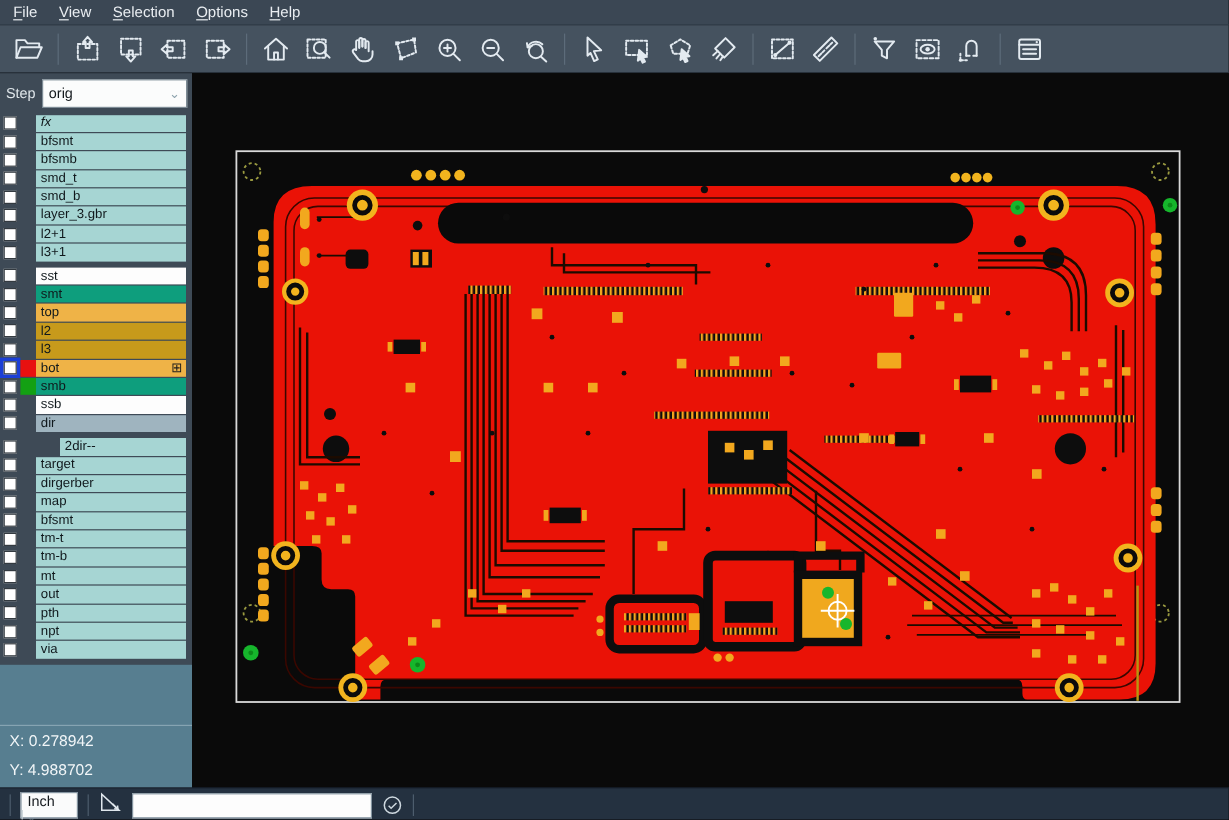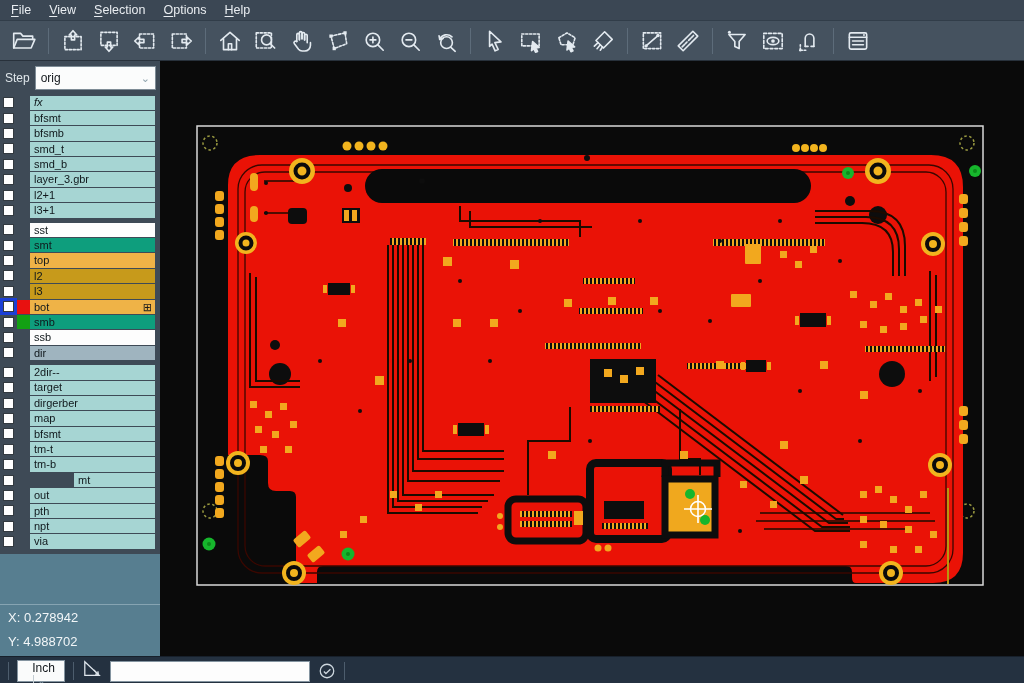--- a/index.html
+++ b/index.html
@@ -62,21 +62,21 @@
   .coord-x{position:absolute;left:8px;top:56px;}
   .coord-y{position:absolute;left:8px;top:80px;}
   
   .bottombar{
     height:28px;background:#243140;display:flex;align-items:center;
     border-top:1px solid #17202b;
   }
   .bb-sep{width:1px;height:18px;background:#4d5d6d;margin:0 8px;}
   .unit-select{
     width:46px;height:20px;background:#fafbfb;border:1px solid #8494a0;
-    display:flex;align-items:center;font-size:12px;color:#13181c;flex-direction:column;
+    display:flex;align-items:flex-start;font-size:12px;color:#13181c;flex-direction:column;
   }
   .unit-select .uv{padding-left:5px;flex:1;}
   .unit-select .chev{color:#7e93a0;font-size:10px;border-left:1px solid #c3ccd2;padding:0 3px;height:100%;display:flex;align-items:center;}
   .tri-icon svg{stroke:#dfe6ec;fill:none;stroke-width:1.4;}
   .cmd-input{
     width:190px;height:19px;background:#fdfdfd;border:1px solid #8494a0;
     font-size:12px;color:#13181c;padding:0 4px;margin-left:8px;outline:none;
     font-family:"Liberation Sans",sans-serif;
   }
   .refresh-icon{margin-left:8px;display:flex;}
@@ -425,21 +425,21 @@
 
             </span>
           </div>
         </div>
 
       <div class="layer-group">
 
           <div class="layer-row">
             <span class="cb"></span>
             <span class="swatch"></span>
-            <span class="layer-label" style="background: rgb(166, 213, 211);">
+            <span class="layer-label" style="background: rgb(166, 213, 211); margin-left: 20px;">
               <span class="nm">2dir--</span>
 
             </span>
           </div>
 
           <div class="layer-row">
             <span class="cb"></span>
             <span class="swatch"></span>
             <span class="layer-label" style="background: rgb(166, 213, 211);">
               <span class="nm">target</span>
@@ -488,21 +488,21 @@
             <span class="swatch"></span>
             <span class="layer-label" style="background: rgb(166, 213, 211);">
               <span class="nm">tm-b</span>
 
             </span>
           </div>
 
           <div class="layer-row">
             <span class="cb"></span>
             <span class="swatch"></span>
-            <span class="layer-label" style="background: rgb(166, 213, 211); margin-left: 44px;">
+            <span class="layer-label" style="background: rgb(166, 213, 211);">
               <span class="nm">mt</span>
 
             </span>
           </div>
 
           <div class="layer-row">
             <span class="cb"></span>
             <span class="swatch"></span>
             <span class="layer-label" style="background: rgb(166, 213, 211);">
               <span class="nm">out</span>

